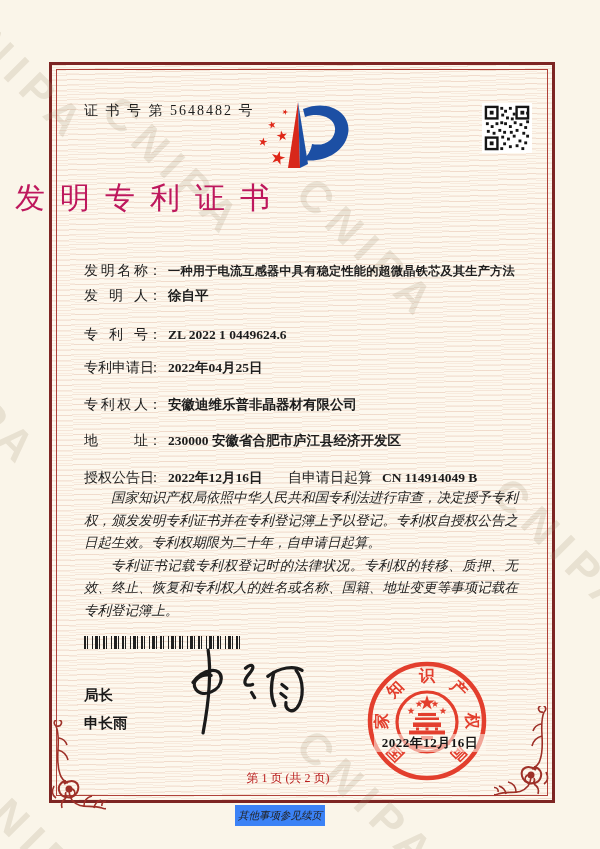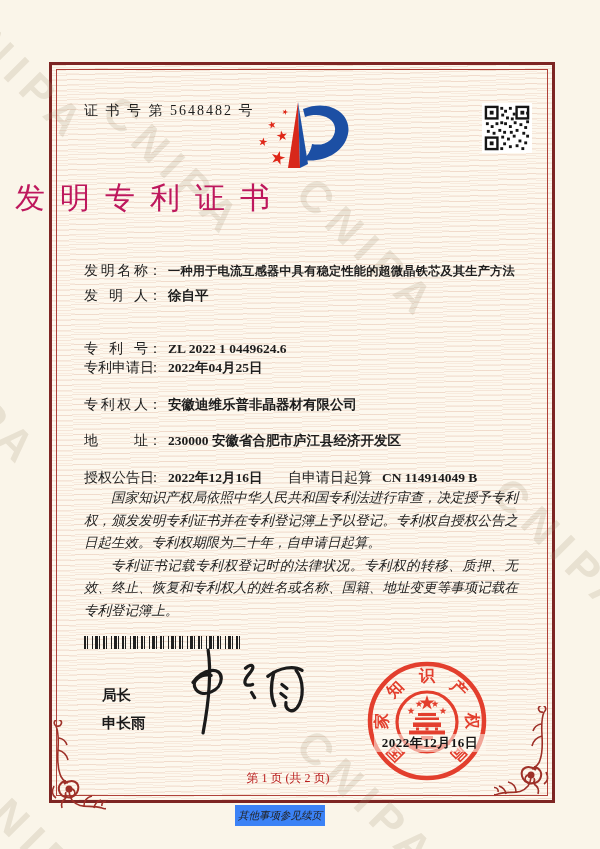--- a/index.html
+++ b/index.html
@@ -34,21 +34,21 @@
   .cert-number{position:absolute;left:84px;top:102px;font-size:14px;letter-spacing:2px;}
 
   .logo{position:absolute;left:251px;top:100px;width:106px;height:76px;}
   .qr-box{position:absolute;left:482px;top:103px;width:50px;height:50px;background:#ffffff;
       display:flex;align-items:center;justify-content:center;}
 
   .doc-title{position:absolute;left:0;top:178px;width:600px;text-align:left;
       font-size:30px;font-weight:normal;letter-spacing:15px;text-indent:15px;color:#be185d;}
 
   .frow{position:absolute;left:84px;font-size:14px;white-space:nowrap;}
-  .r0{top:262px;} .r1{top:287px;} .r2{top:340px;} .r3{top:359px;}
+  .r0{top:262px;} .r1{top:287px;} .r2{top:326px;} .r3{top:359px;}
   .r4{top:396px;} .r5{top:432px;} .r6{top:469px;}
   .flabel{display:inline-block;width:64px;text-align:justify;text-align-last:justify;
       vertical-align:bottom;}
   .flabel.wide{width:74px;}
   .colon{display:inline-block;}
   .fvalue{font-weight:bold;font-size:13.5px;margin-left:6px;}
   .fvalue.fit{font-size:12.2px;letter-spacing:0.2px;}
   .pair2{position:absolute;left:204px;top:0;}
 
   .bodytext{position:absolute;left:84px;top:487px;width:434px;font-size:13.5px;
@@ -56,21 +56,21 @@
   .bodytext p{margin:0;text-indent:2em;}
 
   .barcode{position:absolute;left:84px;top:636px;width:156px;height:13px;
       background:repeating-linear-gradient(90deg,
         #202020 0 2px, rgba(0,0,0,0) 2px 3px,
         #202020 3px 4px, rgba(0,0,0,0) 4px 8px,
         #202020 8px 9px, rgba(0,0,0,0) 9px 11px,
         #202020 11px 14px, rgba(0,0,0,0) 14px 15px,
         #202020 15px 16px, rgba(0,0,0,0) 16px 19px);}
 
-  .signer{position:absolute;left:102px;top:681px;
+  .signer{position:absolute;left:84px;top:681px;
       font-family:"Liberation Sans","DejaVu Sans",sans-serif;
       font-weight:bold;font-size:14.5px;line-height:28px;color:#1b1b1b;}
   .signature-svg{position:absolute;left:175px;top:642px;}
 
   .seal-svg{position:absolute;left:362px;top:656px;opacity:0.92;}
   .seal-date{position:absolute;left:374px;top:734px;width:112px;text-align:center;
       font-size:13px;font-weight:bold;color:#151515;letter-spacing:0.5px;
       background:rgba(253,249,240,0.55);}
 
   .flourish{position:absolute;}

